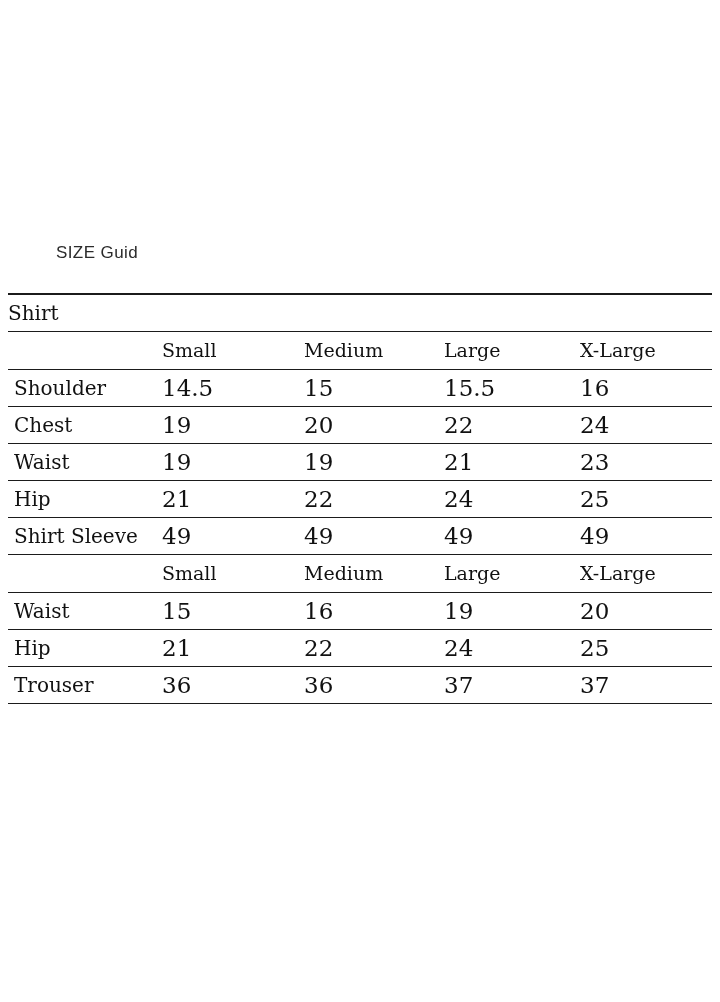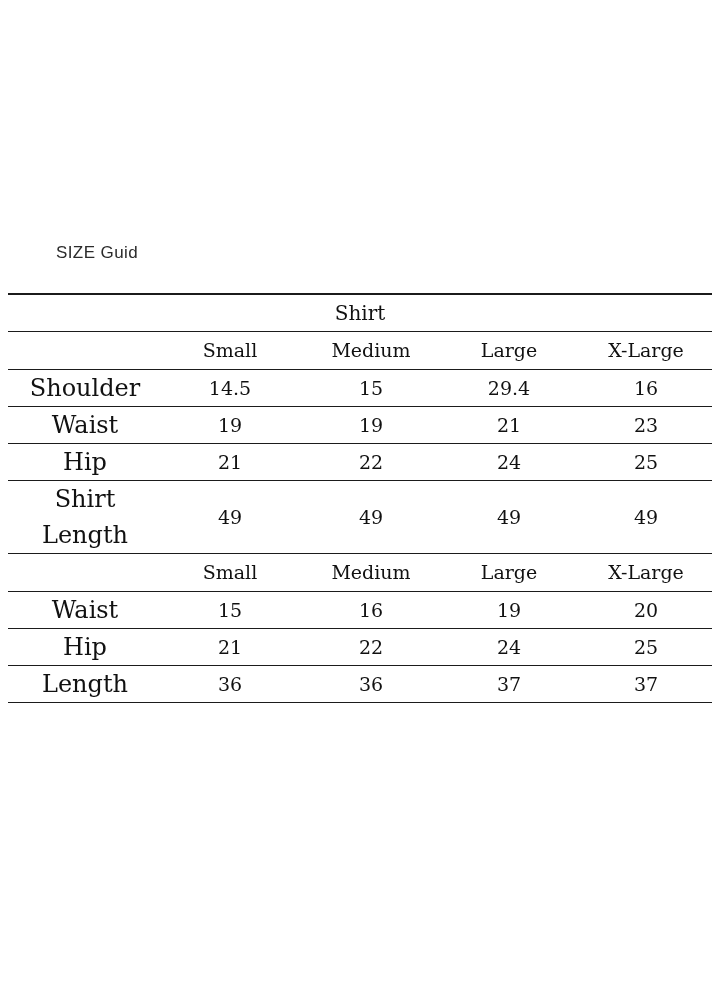--- a/index.html
+++ b/index.html
@@ -42,21 +42,21 @@
   table.size-table {
     border-collapse: collapse;
     width: 704px;
     table-layout: fixed;
   }
   table.size-table td,
   table.size-table th {
     padding: 0;
     margin: 0;
     font-weight: normal;
-    text-align: center;
+    text-align: left;
     vertical-align: middle;
   }
   .rule-row td {
     border-top: 2px solid #1b1b1b;
     height: 0;
     font-size: 0;
     line-height: 0;
   }
   .section-title-cell {
     text-align: left;
@@ -65,28 +65,28 @@
     line-height: 36px;
     color: #111;
   }
   .col-head {
     font-size: 19px;
     height: 37px;
     line-height: 37px;
     color: #111;
   }
   .row-label {
-    font-size: 24px;
+    font-size: 20px;
     height: 36px;
     line-height: 36px;
     color: #111;
     padding-left: 6px !important;
   }
   .cell-val {
-    font-size: 19px;
+    font-size: 23px;
     height: 36px;
     line-height: 36px;
     color: #111;
   }
   .c0 { width: 148px; }
   .c1 { width: 142px; }
   .c2 { width: 140px; }
   .c3 { width: 136px; }
   .c4 { width: 138px; }
   .data-row td {
@@ -130,43 +130,50 @@
           <td class="col-head pad-left-head">Small</td>
           <td class="col-head pad-left-head">Medium</td>
           <td class="col-head pad-left-head">Large</td>
           <td class="col-head pad-left-head">X-Large</td>
         </tr>
 
         <tr class="data-row">
           <td class="row-label">Shoulder</td>
           <td class="cell-val pad-left-val">14.5</td>
           <td class="cell-val pad-left-val">15</td>
-          <td class="cell-val pad-left-val">29.4</td>
+          <td class="cell-val pad-left-val">15.5</td>
           <td class="cell-val pad-left-val">16</td>
         </tr>
 
+        <tr class="data-row">
+          <td class="row-label">Chest</td>
+          <td class="cell-val pad-left-val">19</td>
+          <td class="cell-val pad-left-val">20</td>
+          <td class="cell-val pad-left-val">22</td>
+          <td class="cell-val pad-left-val">24</td>
+        </tr>
 
         <tr class="data-row">
           <td class="row-label">Waist</td>
           <td class="cell-val pad-left-val">19</td>
           <td class="cell-val pad-left-val">19</td>
           <td class="cell-val pad-left-val">21</td>
           <td class="cell-val pad-left-val">23</td>
         </tr>
 
         <tr class="data-row">
           <td class="row-label">Hip</td>
           <td class="cell-val pad-left-val">21</td>
           <td class="cell-val pad-left-val">22</td>
           <td class="cell-val pad-left-val">24</td>
           <td class="cell-val pad-left-val">25</td>
         </tr>
 
         <tr class="data-row">
-          <td class="row-label">Shirt Length</td>
+          <td class="row-label">Shirt Sleeve</td>
           <td class="cell-val pad-left-val">49</td>
           <td class="cell-val pad-left-val">49</td>
           <td class="cell-val pad-left-val">49</td>
           <td class="cell-val pad-left-val">49</td>
         </tr>
 
       </tbody>
     </table>
 
     <table class="size-table">
@@ -196,21 +203,21 @@
 
         <tr class="data-row">
           <td class="row-label">Hip</td>
           <td class="cell-val pad-left-val">21</td>
           <td class="cell-val pad-left-val">22</td>
           <td class="cell-val pad-left-val">24</td>
           <td class="cell-val pad-left-val">25</td>
         </tr>
 
         <tr class="data-row">
-          <td class="row-label">Length</td>
+          <td class="row-label">Trouser</td>
           <td class="cell-val pad-left-val">36</td>
           <td class="cell-val pad-left-val">36</td>
           <td class="cell-val pad-left-val">37</td>
           <td class="cell-val pad-left-val">37</td>
         </tr>
       </tbody>
     </table>
 
   </div>
 </div>

